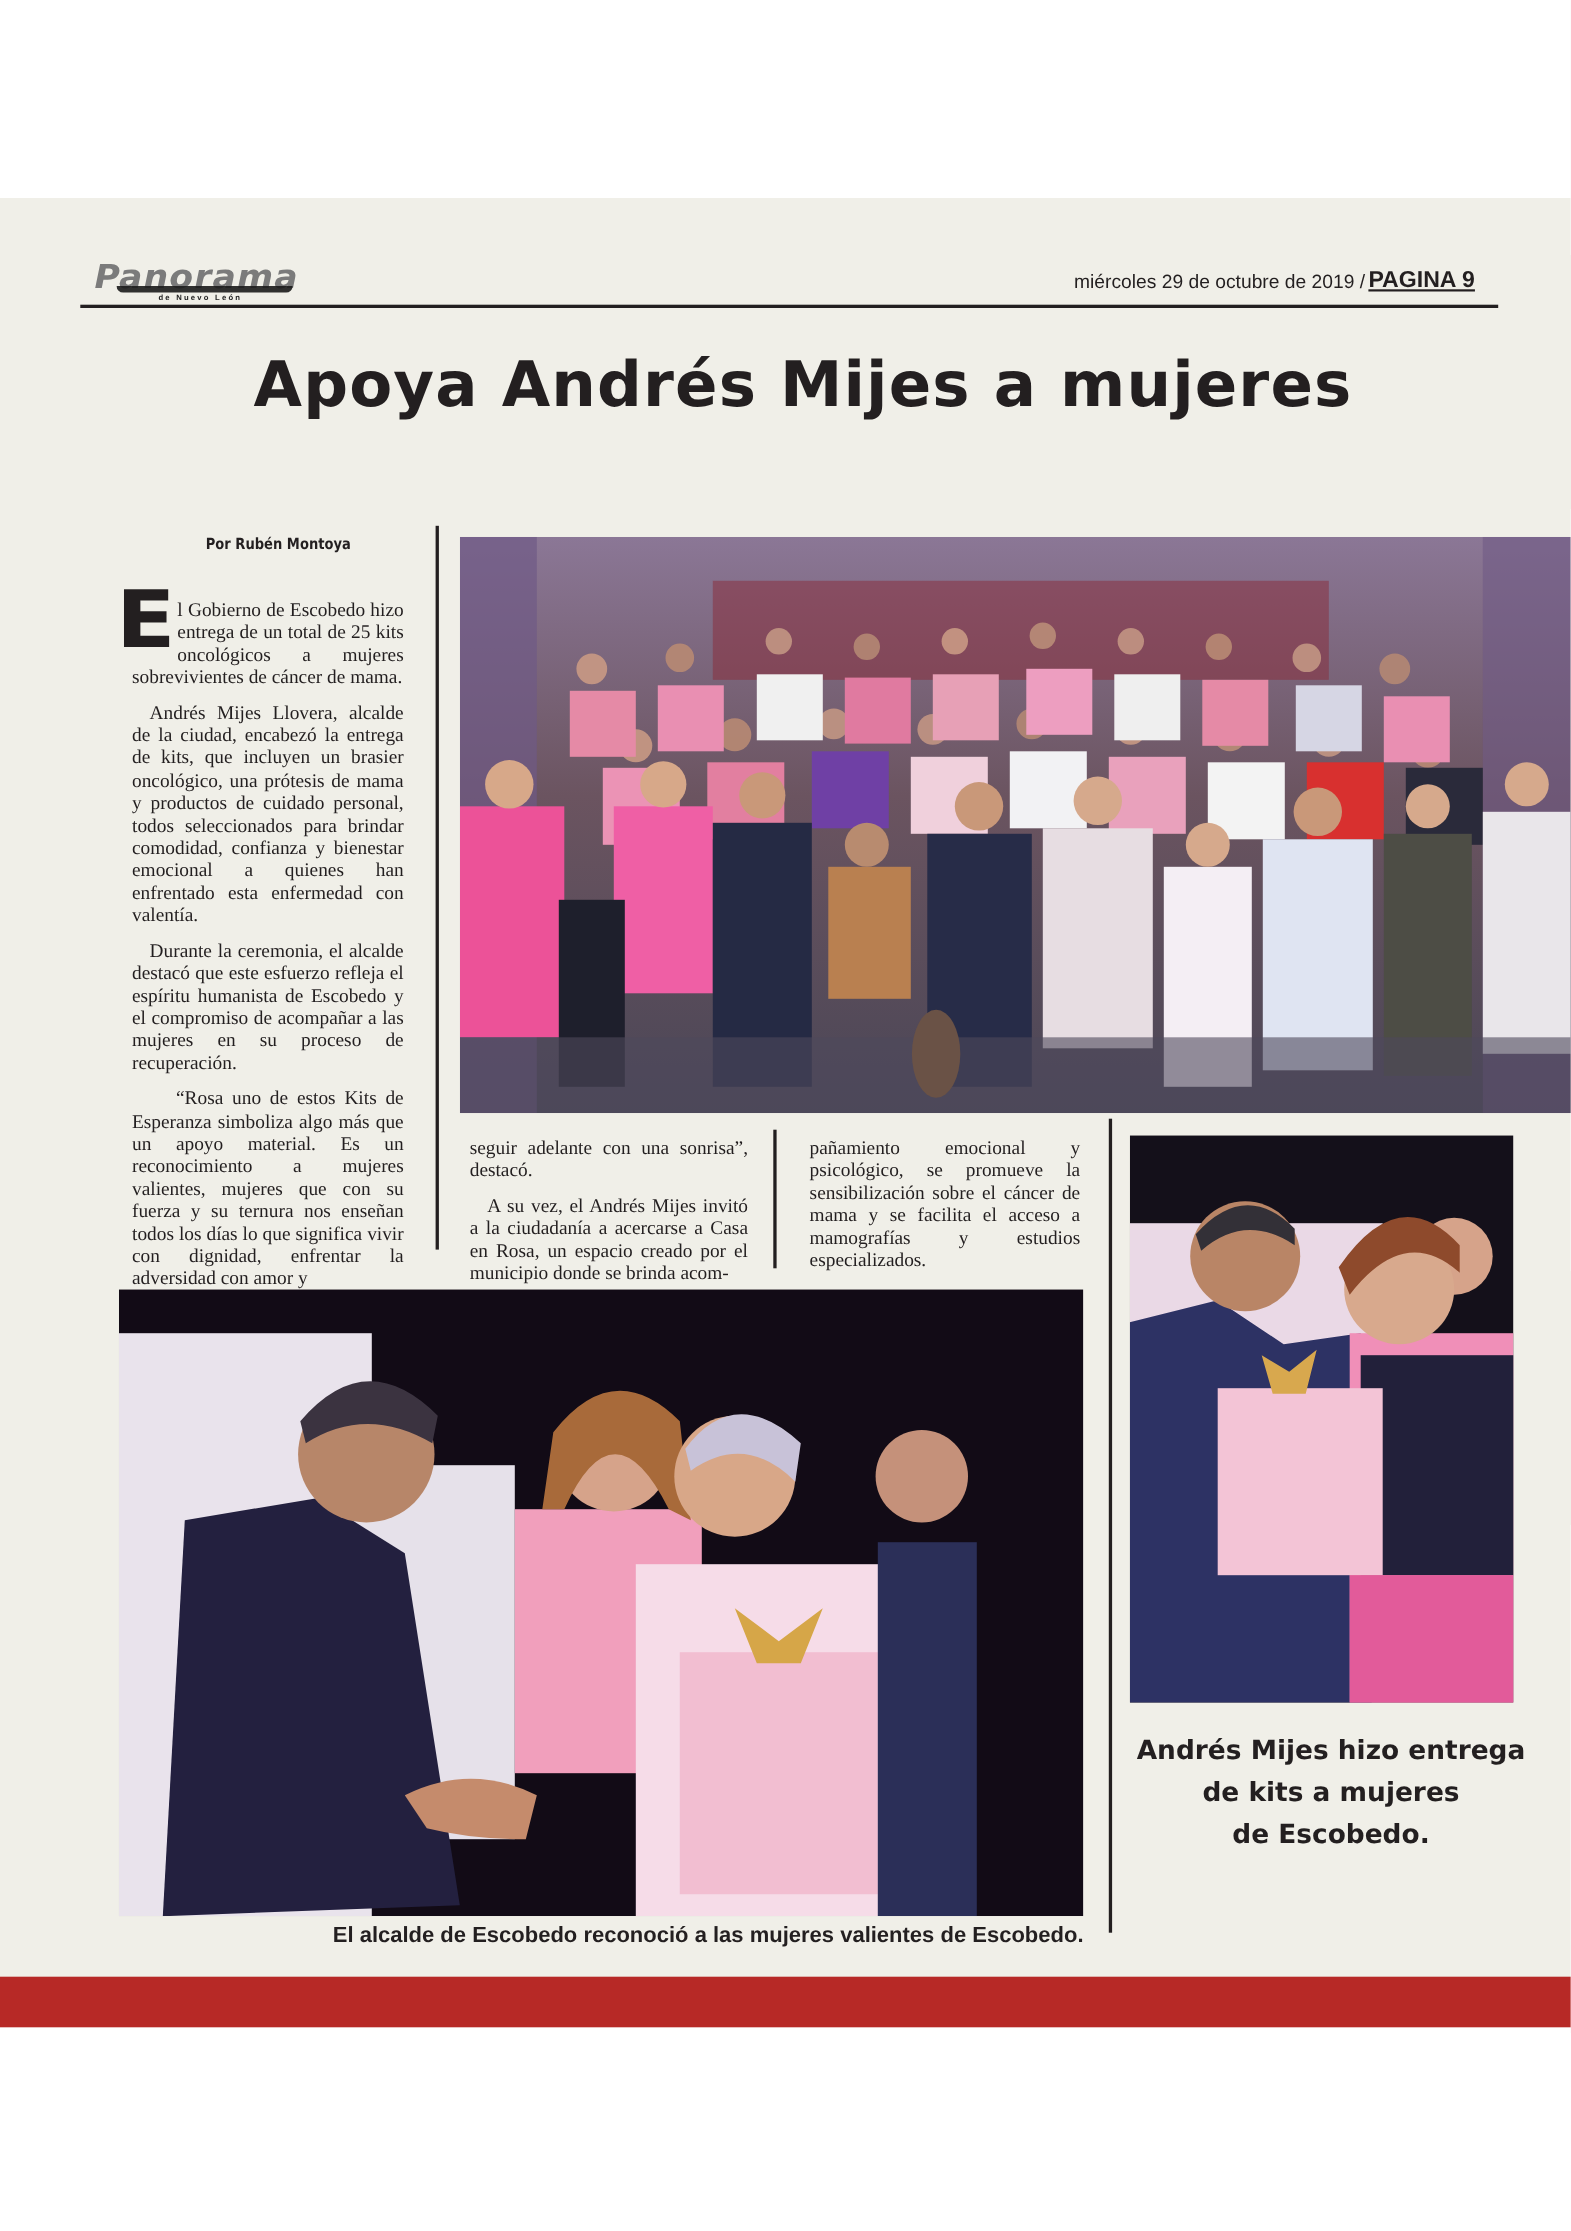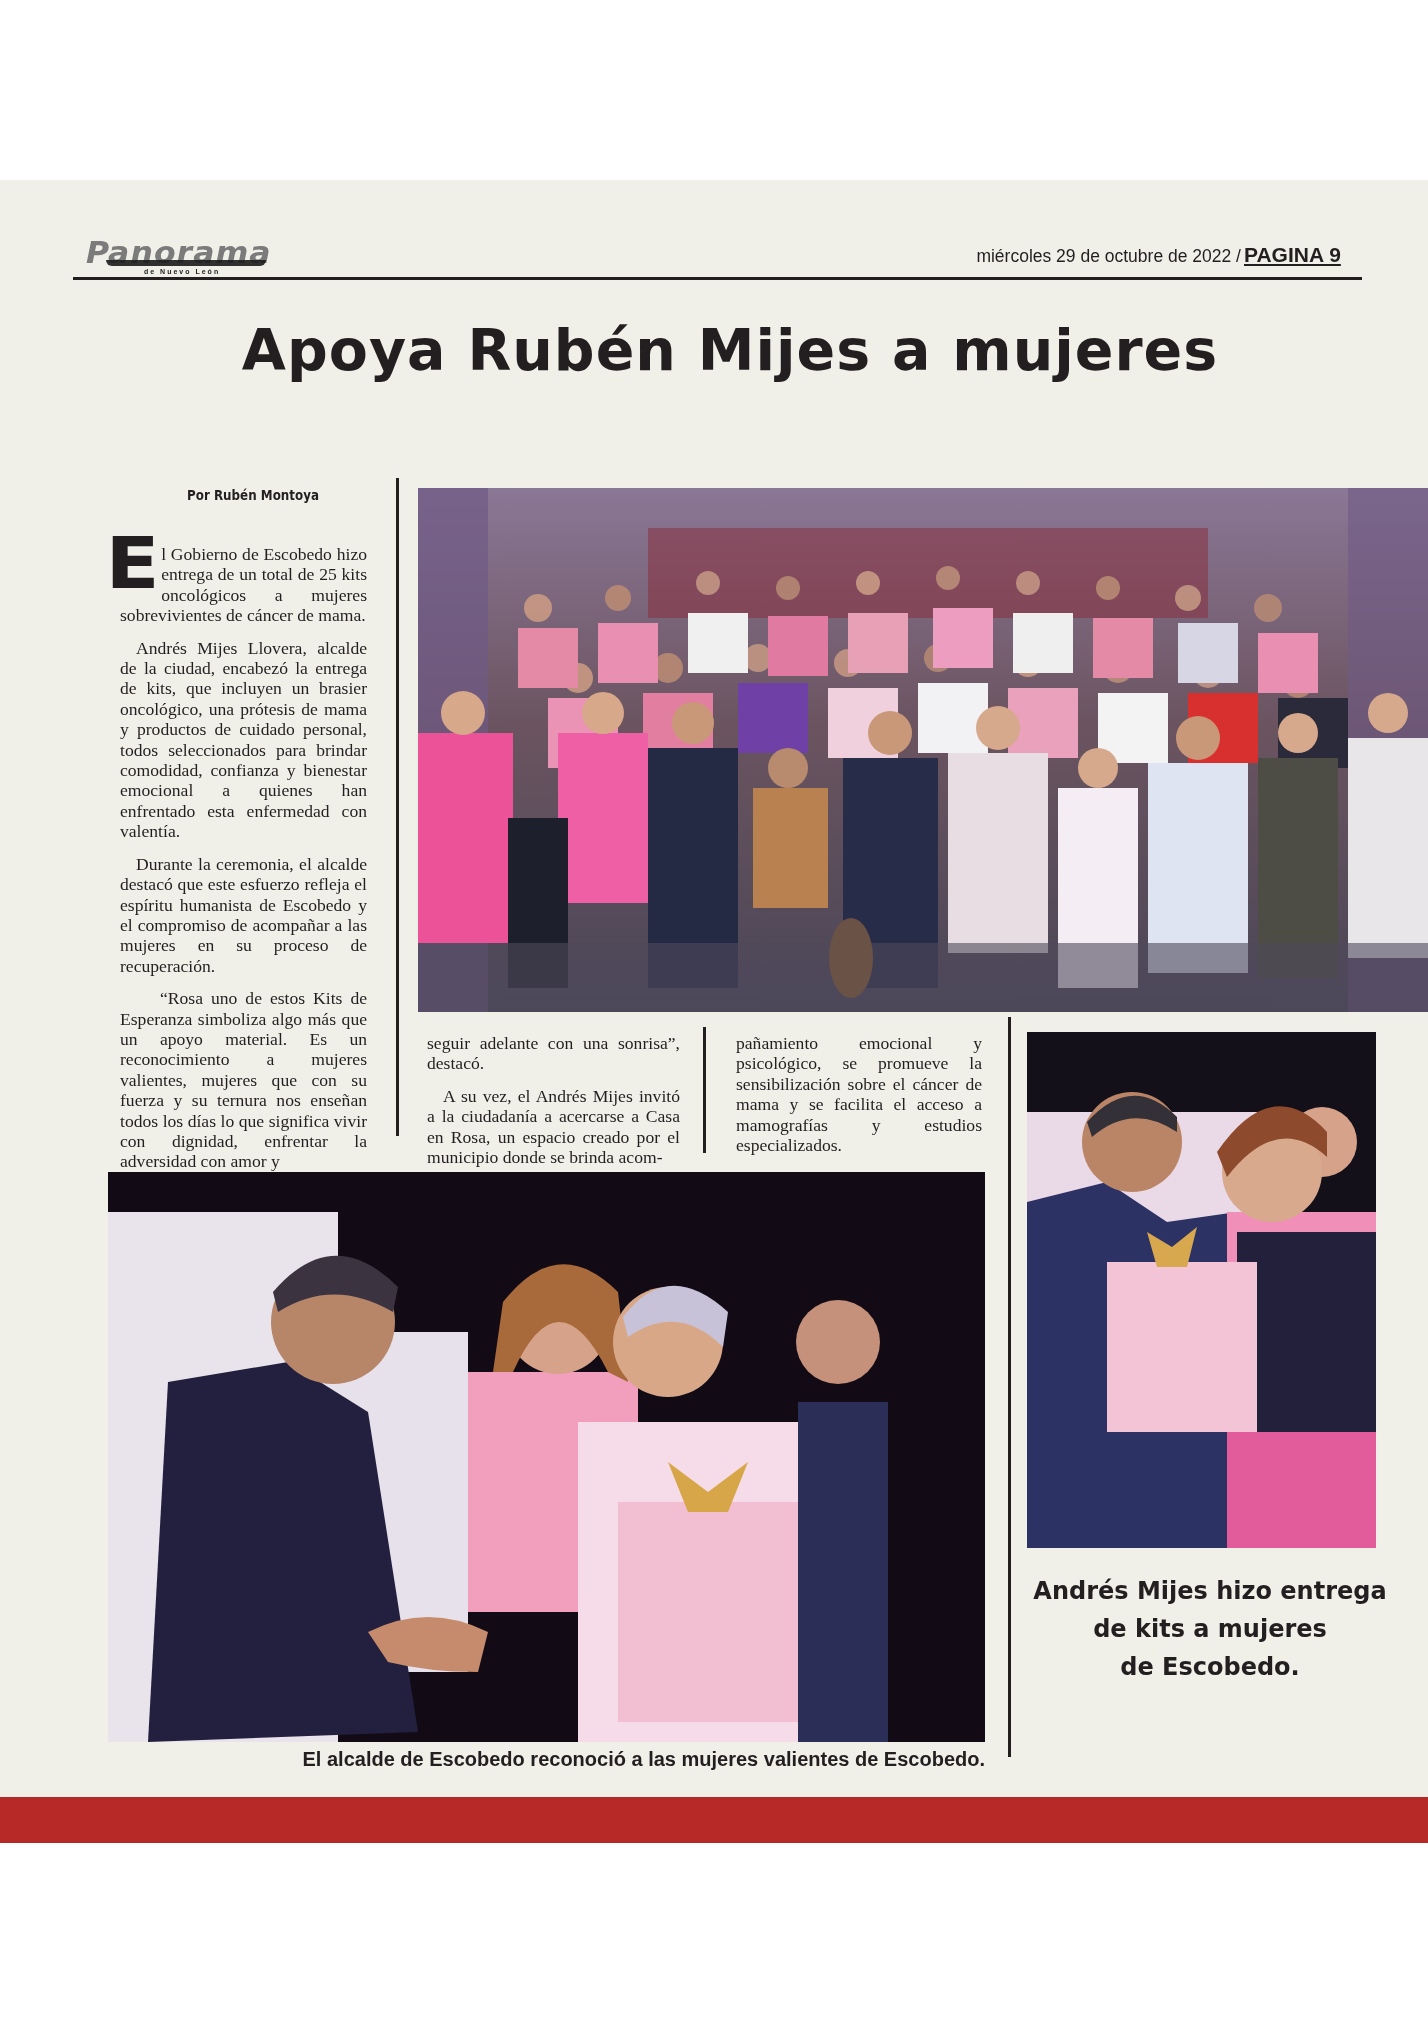--- a/index.html
+++ b/index.html
@@ -73,26 +73,26 @@
 </head>
 <body>
 
 <div class="page"></div>
 
 <div class="logo">
   <div class="logo-word">Panorama</div>
   <div class="logo-swoosh"></div>
   <div class="logo-sub">de Nuevo León</div>
 </div>
-<div class="header-date">miércoles 29 de octubre de 2022 /</div>
+<div class="header-date">miércoles 29 de octubre de 2019 /</div>
 <div class="header-page">PAGINA 9</div>
 <div class="header-rule"></div>
 
 <div class="headline">
-  <div>Apoya Rubén Mijes a mujeres</div>
+  <div>Apoya Andrés Mijes a mujeres</div>
 </div>
 
 <div class="byline">Por Rubén Montoya</div>
 
 <div class="col col1">
   <span class="dropcap">E</span>
   <p class="first">l Gobierno de Escobedo hizo entrega de un total de 25 kits oncológicos a mujeres sobrevivientes de cáncer de mama.</p>
   <p>Andrés Mijes Llovera, alcalde de la ciudad, encabezó la entrega de kits, que incluyen un brasier oncológico, una prótesis de mama y productos de cuidado personal, todos seleccionados para brindar comodidad, confianza y bienestar emocional a quienes han enfrentado esta enfermedad con valentía.</p>
   <p>Durante la ceremonia, el alcalde destacó que este esfuerzo refleja el espíritu humanista de Escobedo y el compromiso de acompañar a las mujeres en su proceso de recuperación.</p>
   <p class="quote">“Rosa uno de estos Kits de Esperanza simboliza algo más que un apoyo material. Es un reconocimiento a mujeres valientes, mujeres que con su fuerza y su ternura nos enseñan todos los días lo que significa vivir con dignidad, enfrentar la adversidad con amor y</p>

